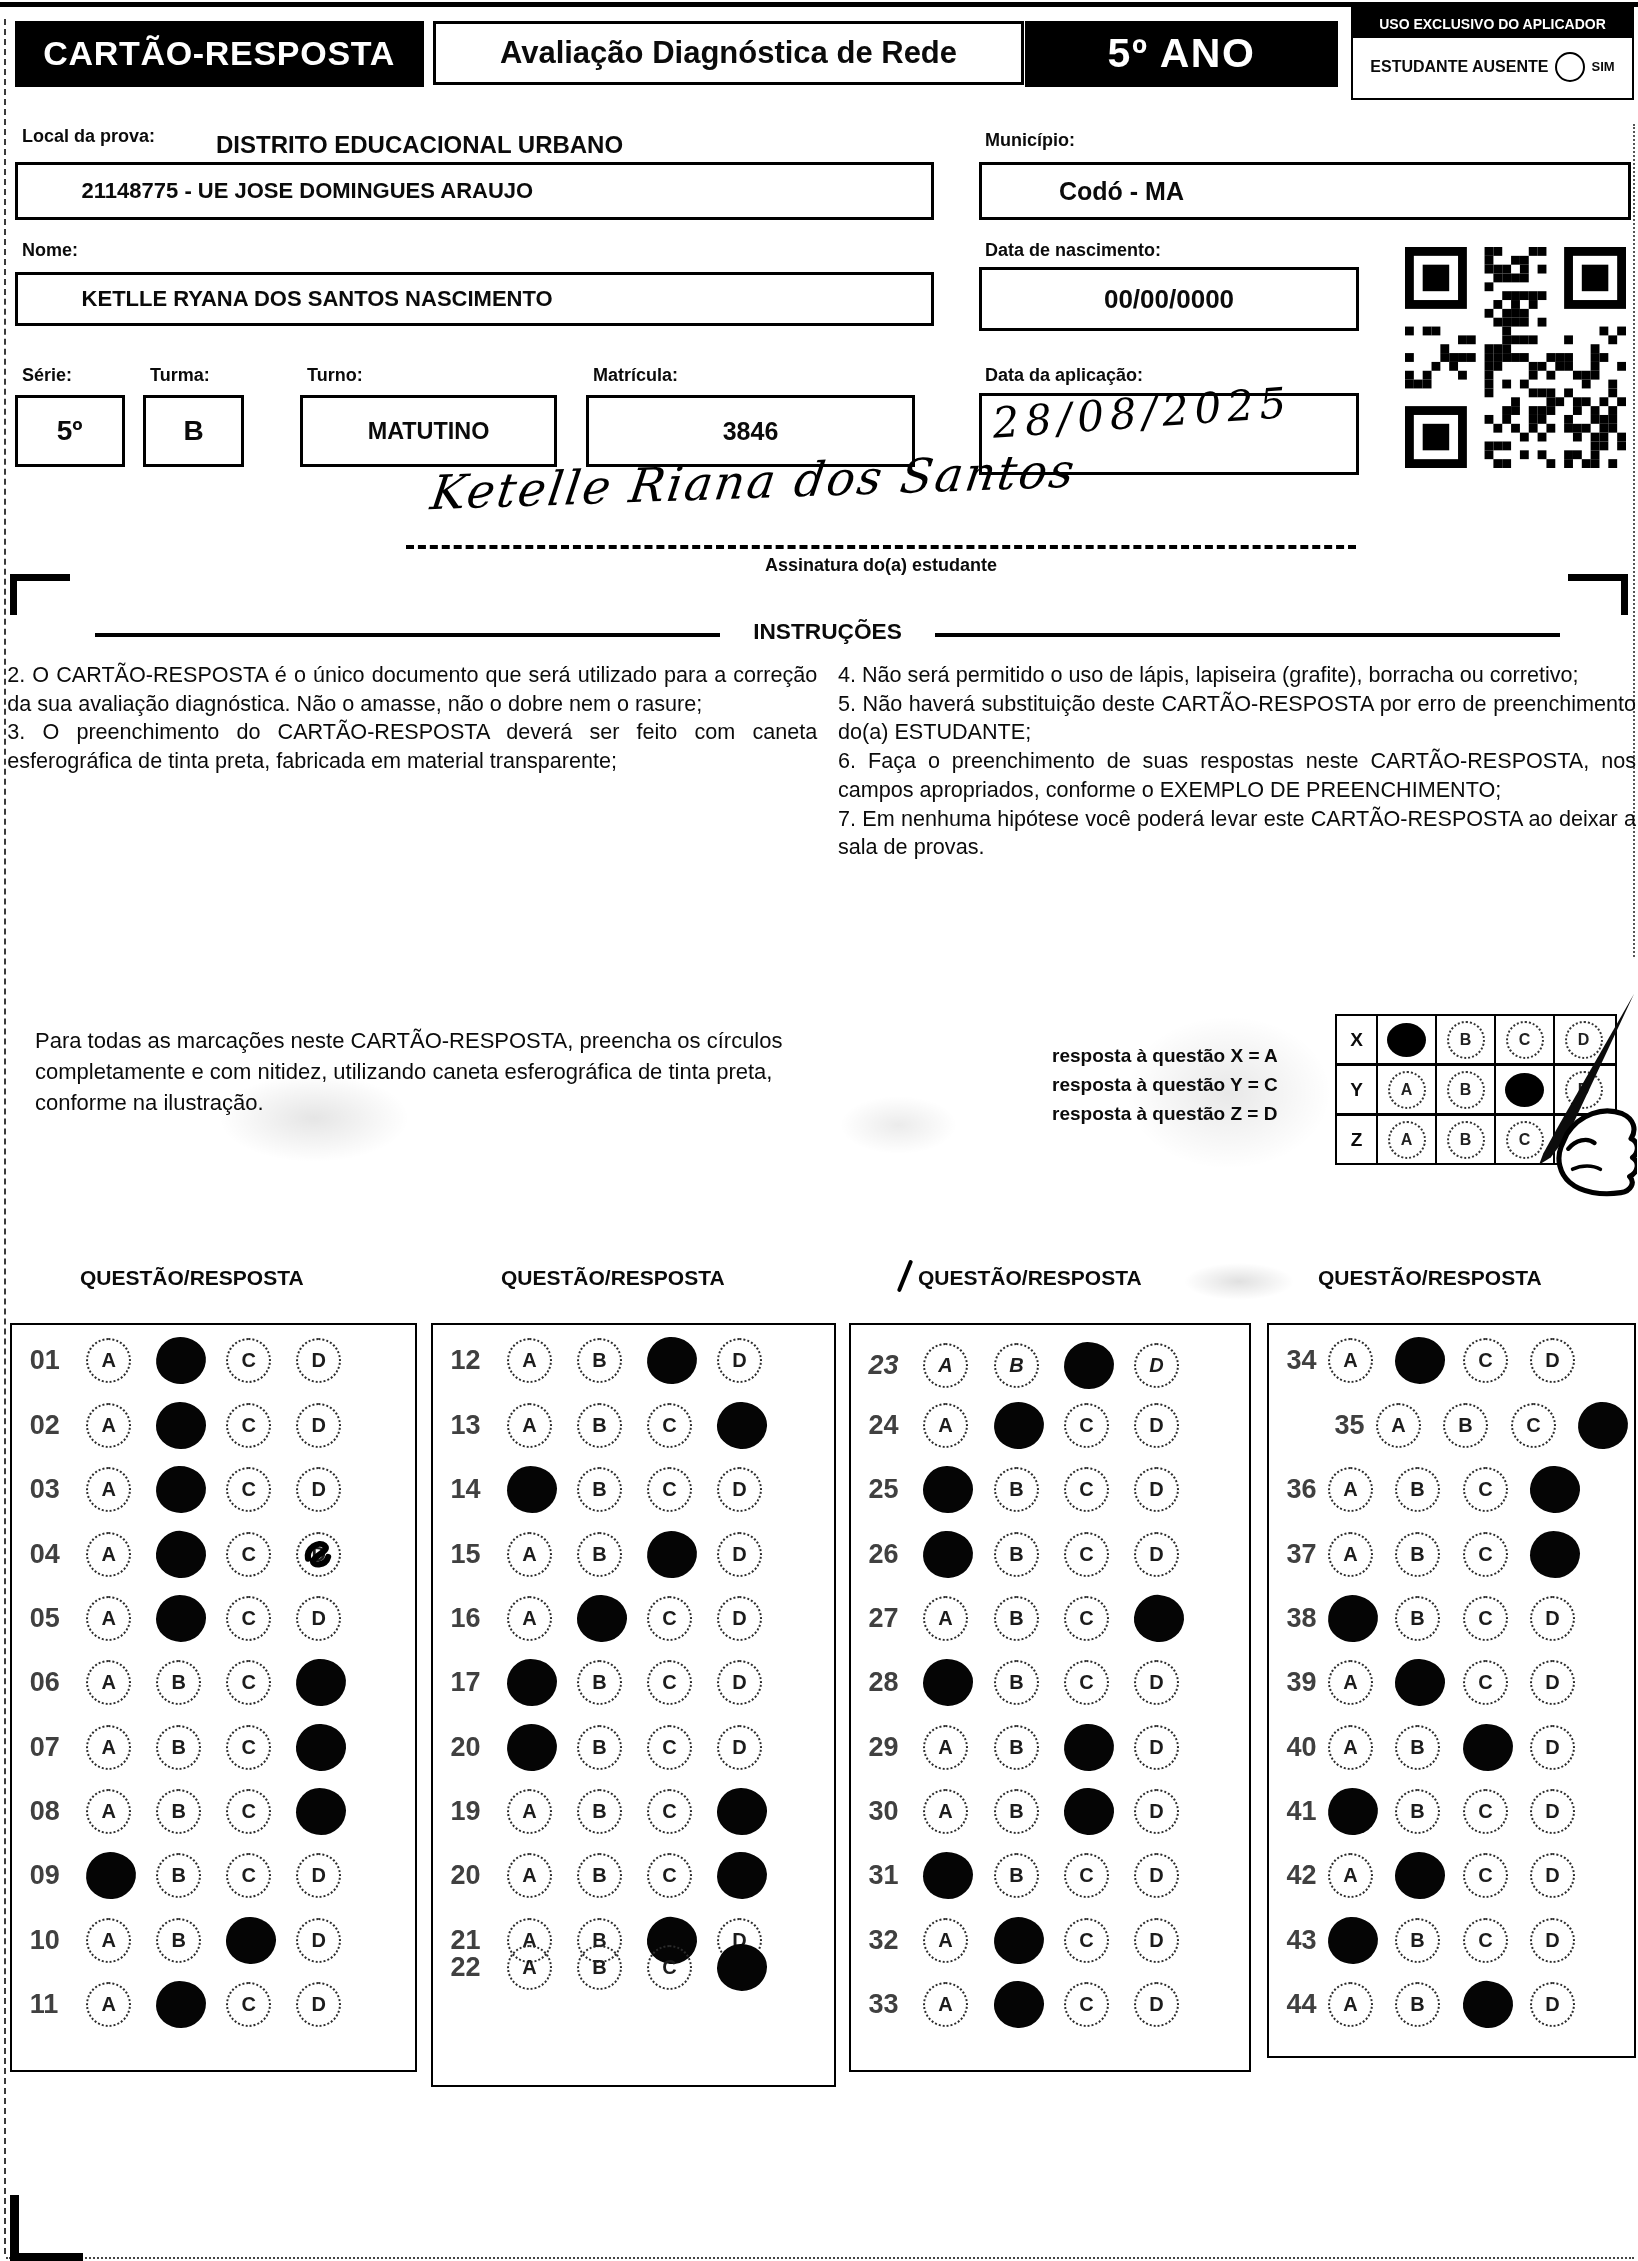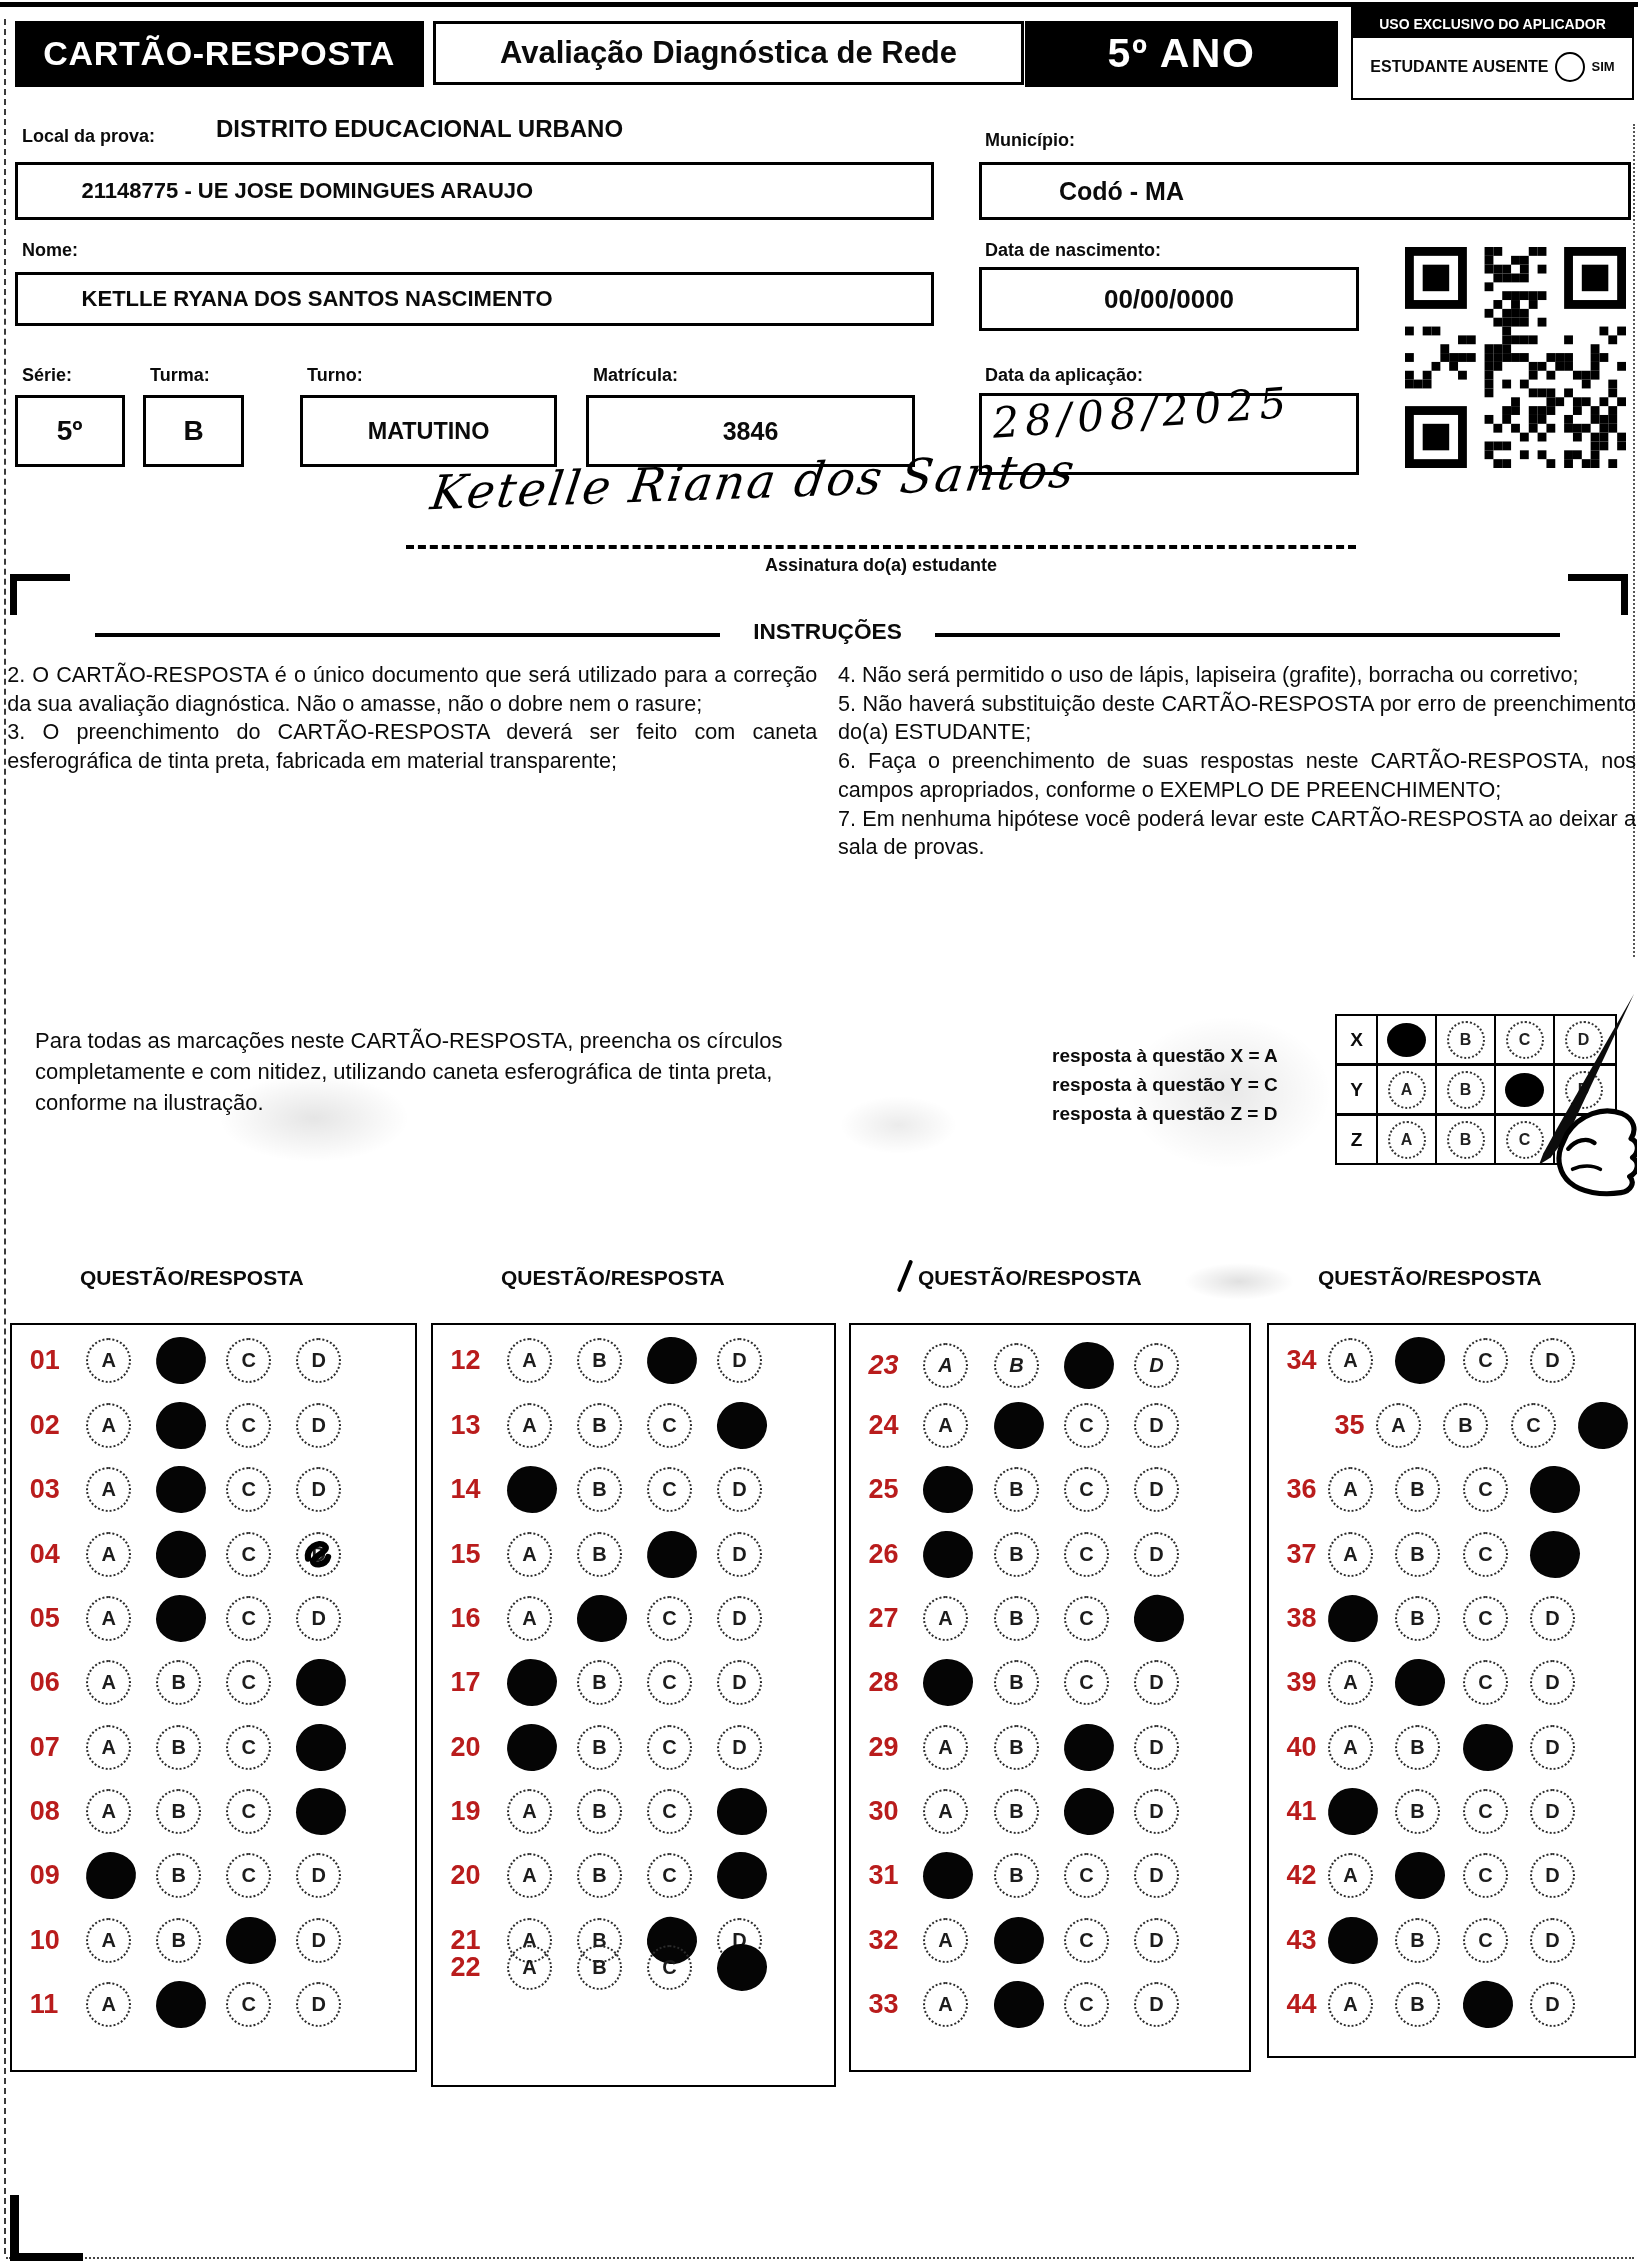--- a/index.html
+++ b/index.html
@@ -21,21 +21,21 @@
   .h-grade{left:1025px;top:20.5px;width:313px;height:66px;font-size:41px;letter-spacing:1.5px;}
   .h-right{left:1351px;top:7.3px;width:279px;height:89px;border:2.9px solid #000;}
   .h-right-top{height:29px;background:#000;color:#fff;display:flex;align-items:center;justify-content:center;font-weight:bold;font-size:14px;}
   .h-right-bot{height:57px;display:flex;align-items:center;justify-content:center;gap:6.6px;font-weight:bold;}
   .absent-lbl{font-size:16px;}
   .absent-circle{width:26px;height:26px;border:2.2px solid #000;border-radius:50%;flex:0 0 auto;}
   .absent-sim{font-size:13px;}
   
   .lbl{font-weight:bold;font-size:18px;}
   .fbox{border:3.7px solid #000;display:flex;align-items:center;font-weight:bold;background:#fff;}
-  .district{font-weight:bold;font-size:24px;}
+  .district{font-weight:bold;font-size:24px;margin-top:16px;}
   
   .hand{font-family:"DejaVu Serif",serif;font-style:italic;color:#000;}
   .sig-line{border-bottom:4.4px dashed #000;}
   
   .instr-title{font-weight:bold;font-size:22.7px;text-align:center;}
   .rule{background:#000;height:4.4px;}
   .instr-col p{margin:0;font-size:21.6px;line-height:1.33;text-align:justify;font-weight:500;}
   .fill-note{font-size:22px;line-height:1.42;font-weight:500;}
   .ex-captions div{font-weight:bold;font-size:19px;line-height:29px;white-space:nowrap;}
   
@@ -43,21 +43,21 @@
   .ex-row{display:flex;border-bottom:3.7px solid #000;}
   .ex-row:last-child{border-bottom:none;}
   .ex-cell{width:57px;height:47px;border-left:2.2px solid #000;display:flex;align-items:center;justify-content:center;}
   .ex-lab{width:39px;height:47px;display:flex;align-items:center;justify-content:center;font-weight:bold;font-size:19px;}
   .ex-bub{width:34px;height:34px;border:2.2px dotted #333;border-radius:50%;display:flex;align-items:center;justify-content:center;font-weight:bold;font-size:16px;color:#222;}
   .ex-bub.fill{width:39px;height:34px;background:#000;border:none;border-radius:50%;}
   
   .qr-head{font-weight:bold;font-size:21px;text-align:left;}
   .answer-box{border:2.9px solid #000;background:#fff;}
   .q-row{position:absolute;left:0;width:100%;height:50px;}
-  .q-num{position:absolute;left:17.5px;top:8.8px;font-weight:bold;font-size:27px;color:#b91c1c;}
+  .q-num{position:absolute;left:17.5px;top:8.8px;font-weight:bold;font-size:27px;color:#404040;}
   .bub{position:absolute;top:1.5px;width:45px;height:45px;border:2.2px dotted #2b2b2b;border-radius:50%;
        display:flex;align-items:center;justify-content:center;font-weight:bold;font-size:20px;color:#1c1c1c;box-sizing:border-box;}
   .bub.fill{background:#050505;border:none;border-radius:47% 53% 50% 50% / 52% 48% 52% 48%;color:transparent;
             width:50px;height:47px;top:0.7px;}
   .bub .scribble-svg{position:absolute;left:2.9px;top:2.9px;}
   .slash-mark{width:4.4px;height:34px;background:#000;transform:rotate(22deg);border-radius:2.2px;}
   .noise{pointer-events:none;}
 </style>
 </head>
 <body>

